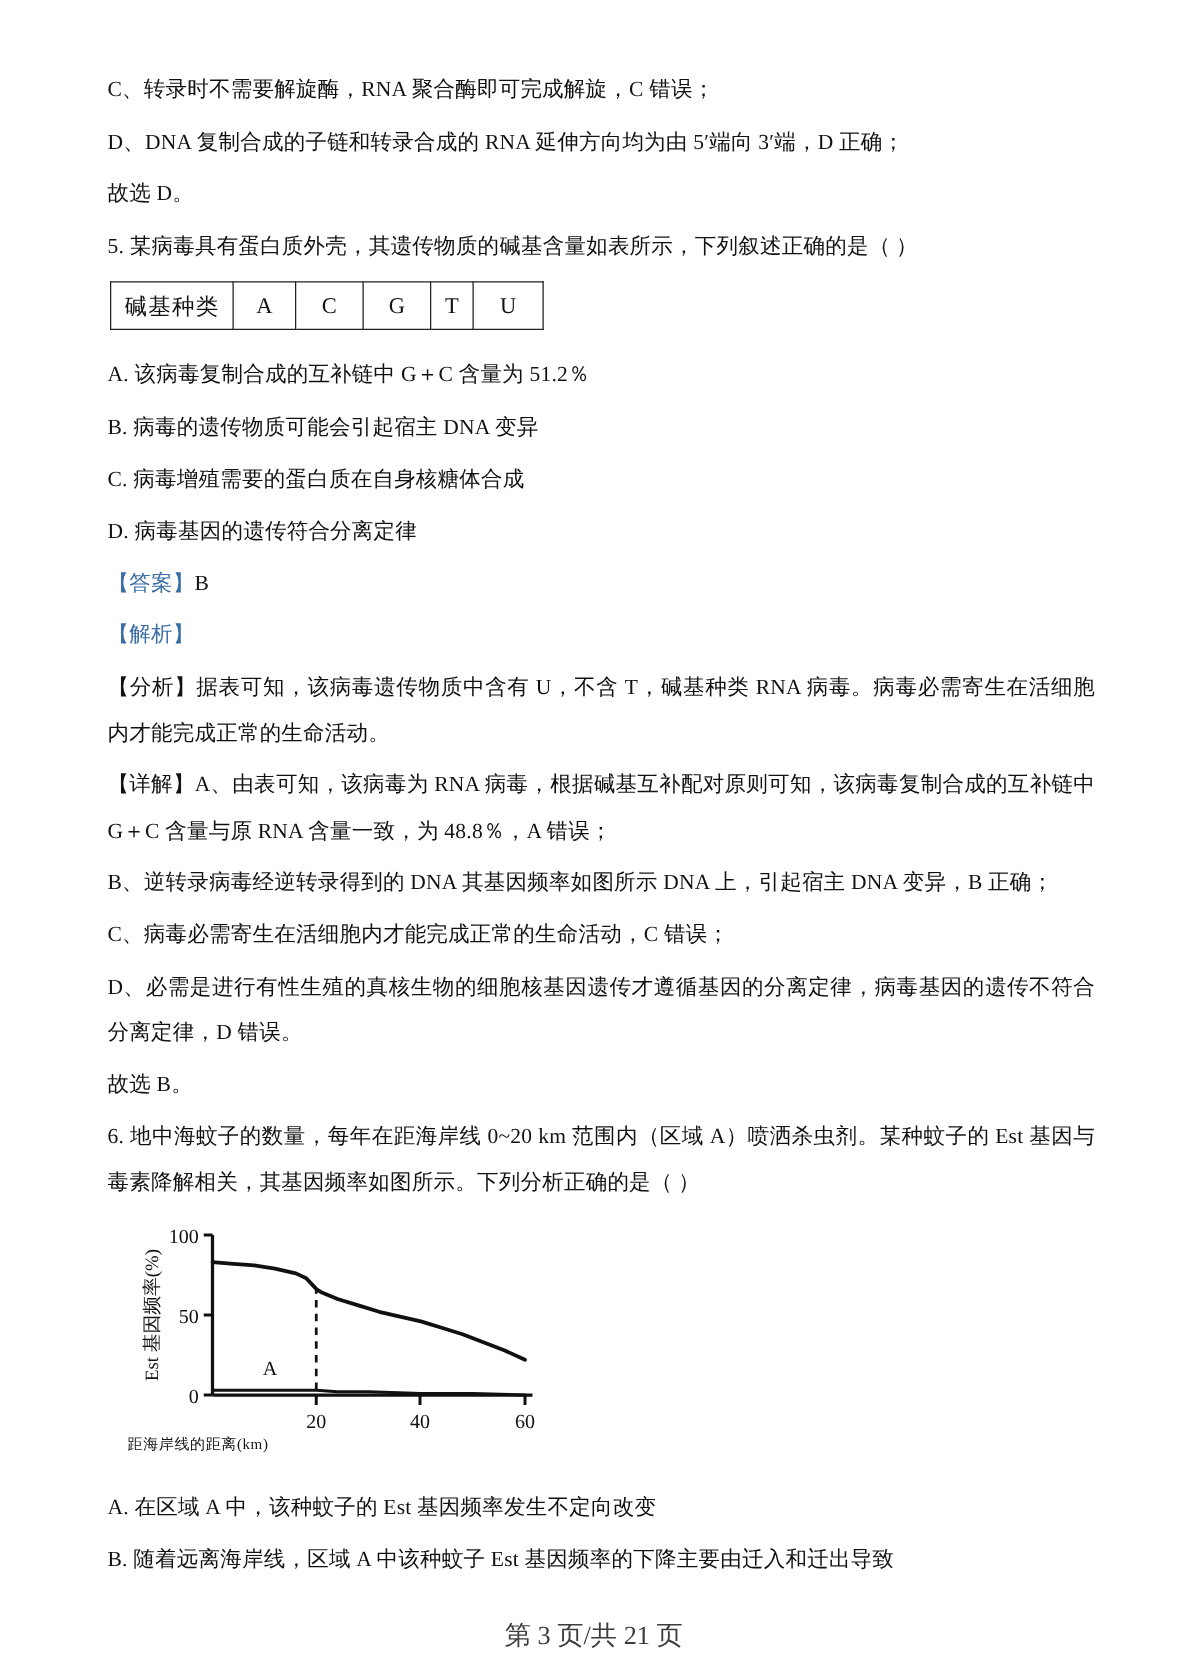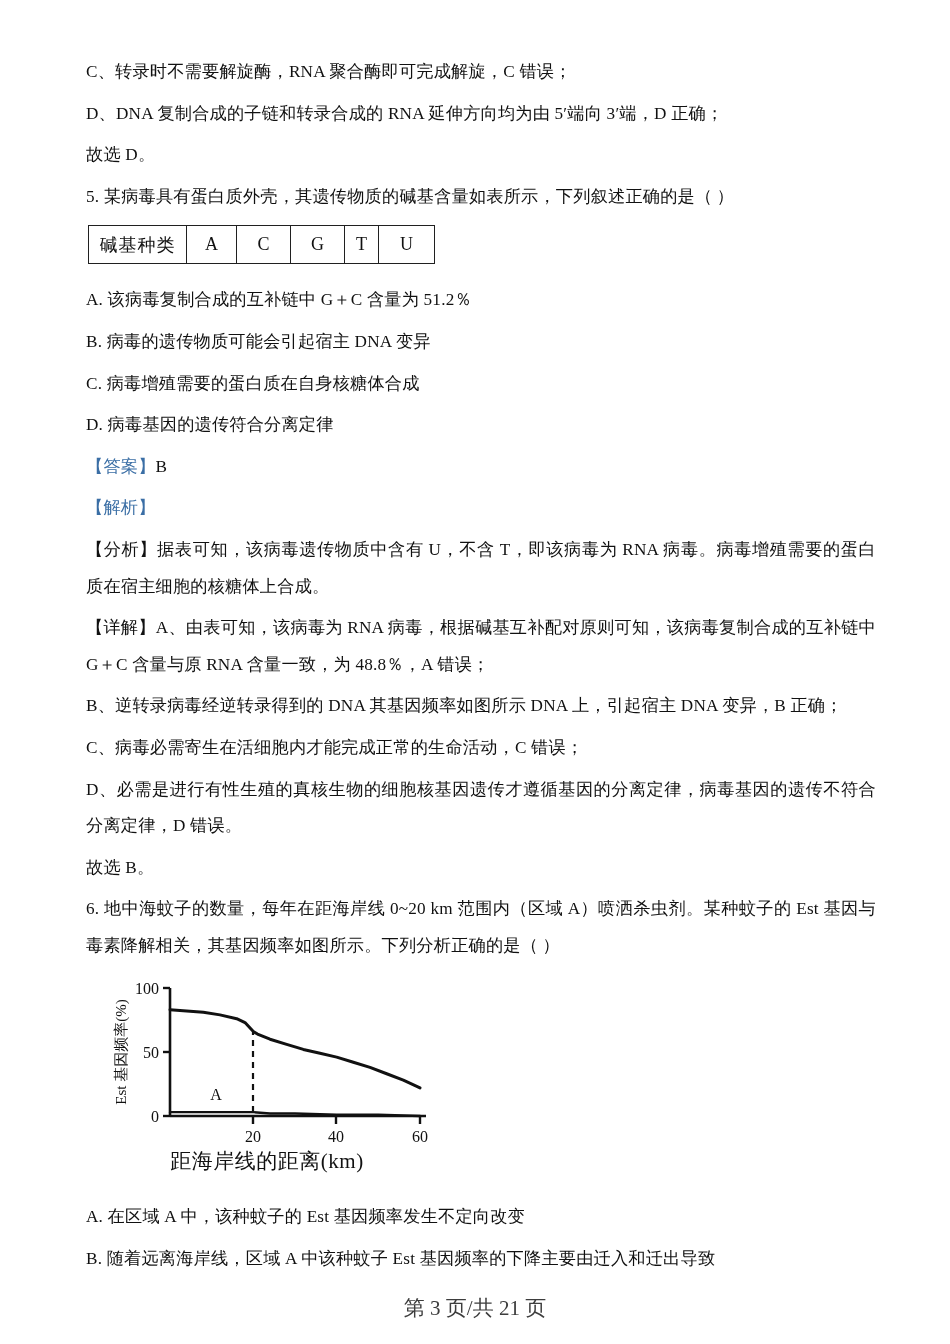--- a/index.html
+++ b/index.html
@@ -120,21 +120,21 @@
 
     <p class="line">A. 该病毒复制合成的互补链中 G＋C 含量为 51.2％</p>
     <p class="line">B. 病毒的遗传物质可能会引起宿主 DNA 变异</p>
     <p class="line">C. 病毒增殖需要的蛋白质在自身核糖体合成</p>
     <p class="line">D. 病毒基因的遗传符合分离定律</p>
 
     <p class="line"><span class="marker">【答案】</span><span>B</span></p>
 
     <p class="line"><span class="marker">【解析】</span></p>
 
-    <p class="line"><span>【分析】</span><span>据表可知，该病毒遗传物质中含有 U，不含 T，即该病毒为 RNA 病毒。病毒增殖需要的蛋白质在宿主细胞的核糖体上合成。</span></p>
+    <p class="line"><span>【分析】</span><span>据表可知，该病毒遗传物质中含有 U，不含 T，碱基种类 RNA 病毒。病毒必需寄生在活细胞内才能完成正常的生命活动。</span></p>
 
     <p class="line"><span>【详解】</span><span>A、由表可知，该病毒为 RNA 病毒，根据碱基互补配对原则可知，该病毒复制合成的互补链中 G＋C 含量与原 RNA 含量一致，为 48.8％，A 错误；</span></p>
     <p class="line">B、逆转录病毒经逆转录得到的 DNA 其基因频率如图所示 DNA 上，引起宿主 DNA 变异，B 正确；</p>
     <p class="line">C、病毒必需寄生在活细胞内才能完成正常的生命活动，C 错误；</p>
     <p class="line">D、必需是进行有性生殖的真核生物的细胞核基因遗传才遵循基因的分离定律，病毒基因的遗传不符合分离定律，D 错误。</p>
     <p class="line">故选 B。</p>
 
     <p class="line qhead">6. 地中海蚊子的数量，每年在距海岸线 0~20 km 范围内（区域 A）喷洒杀虫剂。某种蚊子的 Est 基因与毒素降解相关，其基因频率如图所示。下列分析正确的是（    ）</p>
 
     <div class="chart-block">
@@ -163,21 +163,21 @@
         <text x="18" y="76" transform="rotate(-90 18 76)" text-anchor="middle" font-family="Liberation Serif, serif" font-size="15" fill="#111">Est 基因频率(%)</text>
 
         <path id="curve-upper" fill="none" stroke="#111" stroke-width="3" stroke-linejoin="round" stroke-linecap="round" d="M62.00 33.76 L78.67 35.04 L95.33 36.32 L112.00 38.88 L128.67 42.72 L137.00 46.56 L145.33 55.52 L149.50 58.08 L162.00 63.20 L178.67 68.32 L195.33 73.44 L212.00 77.28 L228.67 81.12 L245.33 86.24 L262.00 91.36 L278.67 97.76 L295.33 104.16 L312.00 111.84"></path>
 
         <path id="curve-lower" fill="none" stroke="#111" stroke-width="2.4" stroke-linejoin="round" stroke-linecap="round" d="M62.00 136.16 L82.83 136.16 L103.67 136.16 L124.50 136.16 L145.33 136.16 L162.00 137.44 L187.00 137.44 L228.67 138.72 L270.33 138.72 L312.00 140.00"></path>
 
         <line x1="145" y1="136" x2="145" y2="56" stroke="#111" stroke-width="2.2" stroke-dasharray="6,5"></line>
 
         <text id="annoA" x="108" y="124" text-anchor="middle" font-family="Liberation Serif, serif" font-size="16" fill="#111">A</text>
       </svg>
-      <div style="text-align:center; width:330px; margin-left:-6px; margin-top:-4px; font-size:21px; letter-spacing:0.5px;">距海岸线的距离(km)</div>
+      <div style="width:330px; margin-left:-6px; margin-top:-4px; font-size:12px; letter-spacing:0.5px;">距海岸线的距离(km)</div>
     </div>
 
     <div class="spacer-sm"></div>
 
     <p class="line">A. 在区域 A 中，该种蚊子的 Est 基因频率发生不定向改变</p>
     <p class="line">B. 随着远离海岸线，区域 A 中该种蚊子 Est 基因频率的下降主要由迁入和迁出导致</p>
 
   </div>
 
   <div class="footer">第 3 页/共 21 页</div>

